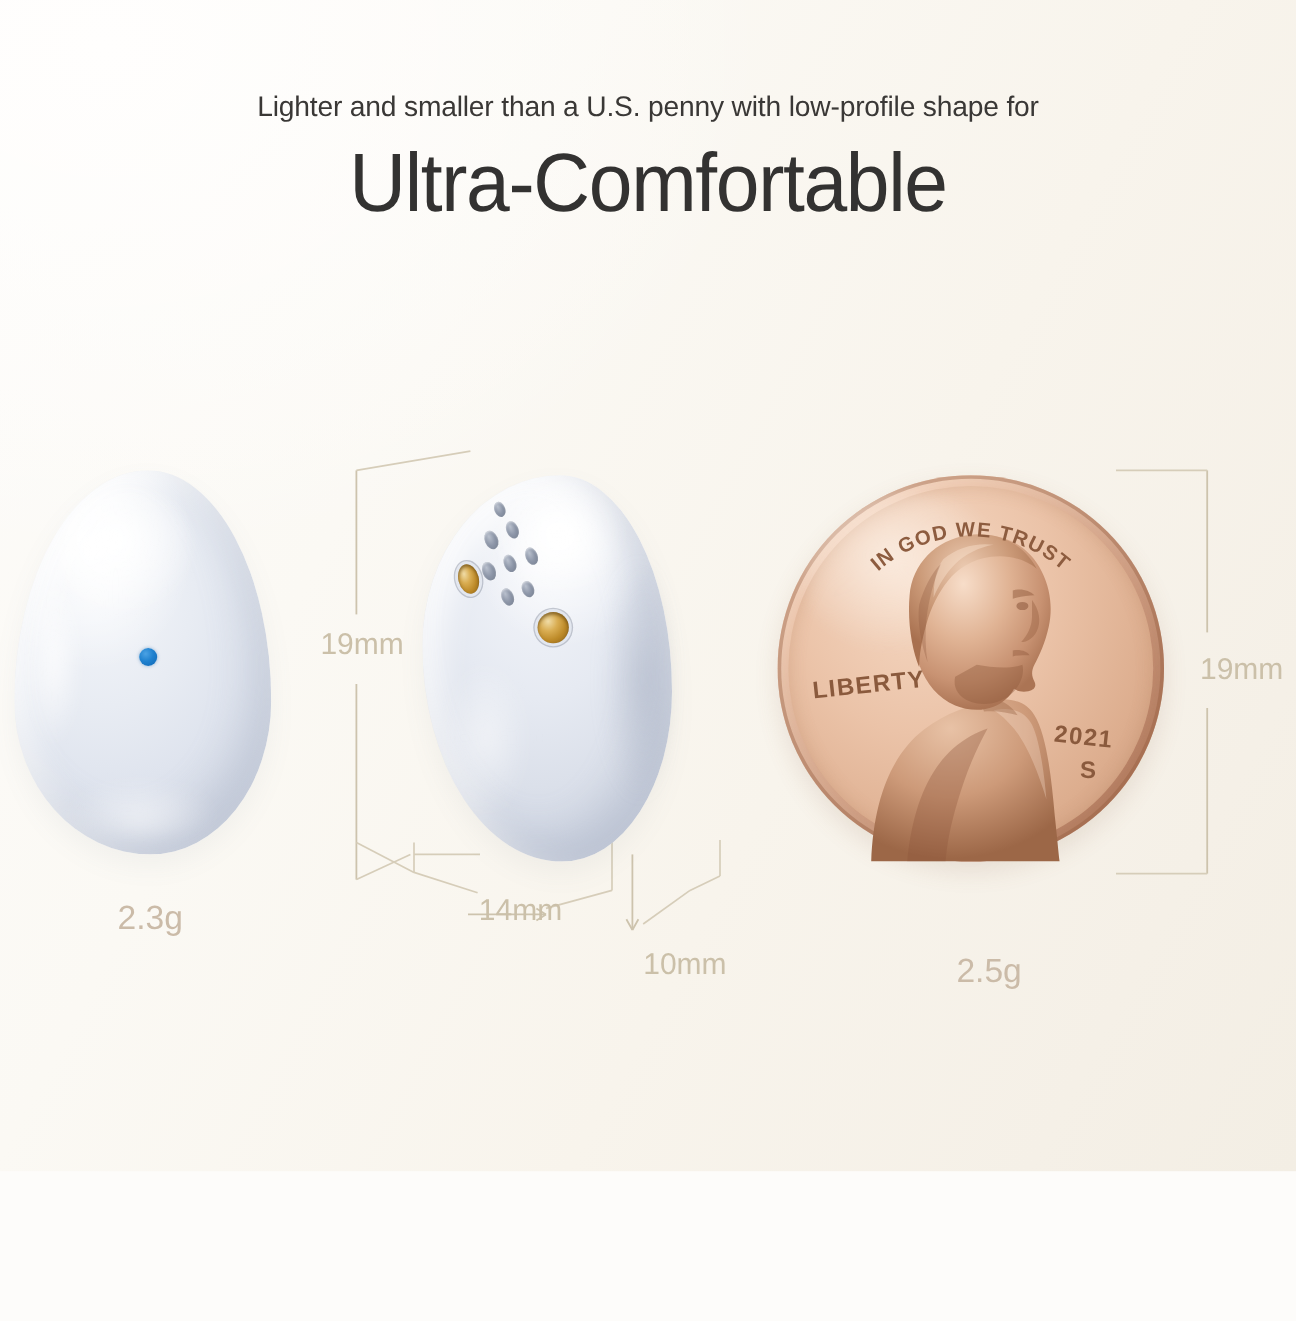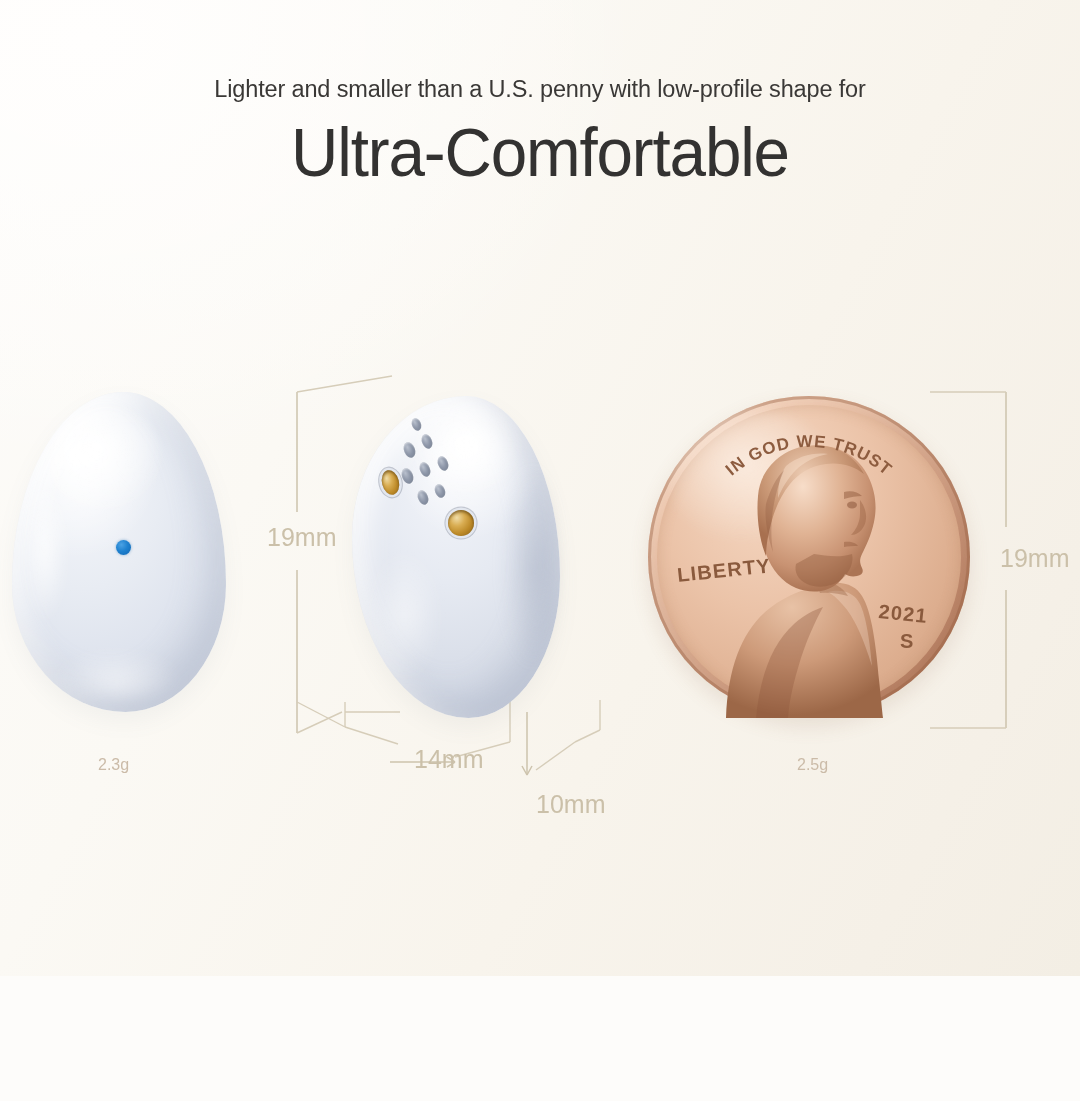--- a/index.html
+++ b/index.html
@@ -241,21 +241,21 @@
   .dim-label {
     position: absolute;
     font-size: 25px;
     line-height: 25px;
     color: #cbc0a9;
     font-weight: 400;
     white-space: nowrap;
   }
   .wt-label {
     position: absolute;
-    font-size: 16px;
+    font-size: 28px;
     line-height: 24px;
     color: #cbbba8;
     font-weight: 400;
     white-space: nowrap;
   }
   .dimlines {
     position: absolute;
     left: 0;
     top: 0;
     width: 1080px;
@@ -408,23 +408,23 @@
         <textPath href="#arcMotto" startOffset="50%" text-anchor="middle">IN GOD WE TRUST</textPath>
       </text>
       <text class="coin-txt-sm" x="30" y="186" transform="rotate(-6 30 186)">LIBERTY</text>
       <text class="coin-txt-sm" x="230" y="222" transform="rotate(6 230 222)">2021</text>
       <text class="coin-txt-sm" x="252" y="252">S</text>
     </svg>
   </div>
 
   <div class="dim-label" style="left:267px; top:525px;">19mm</div>
 
-  <div class="dim-label" style="left:414px; top:747px;">14mm</div>
+  <div class="dim-label" style="left:399px; top:747px;">14mm</div>
 
   <div class="dim-label" style="left:536px; top:744px;margin-top:48px;">10mm</div>
 
   <div class="dim-label" style="left:1000px; top:546px;">19mm</div>
 
   <div class="wt-label" style="left:98px; top:753px;">2.3g</div>
 
-  <div class="wt-label" style="left:797px; top:753px;">2.5g</div>
+  <div class="wt-label" style="left:797px; top:797px;">2.5g</div>
 
 </div>
 
 </body></html>

